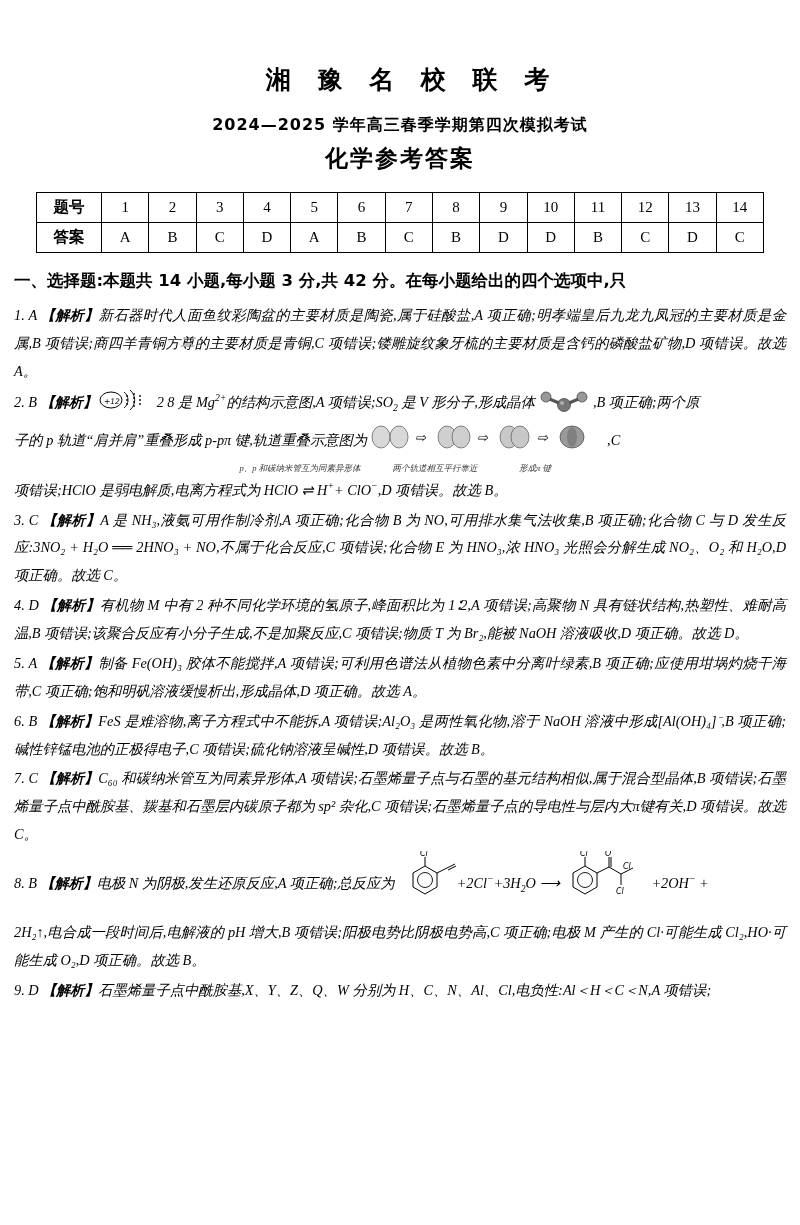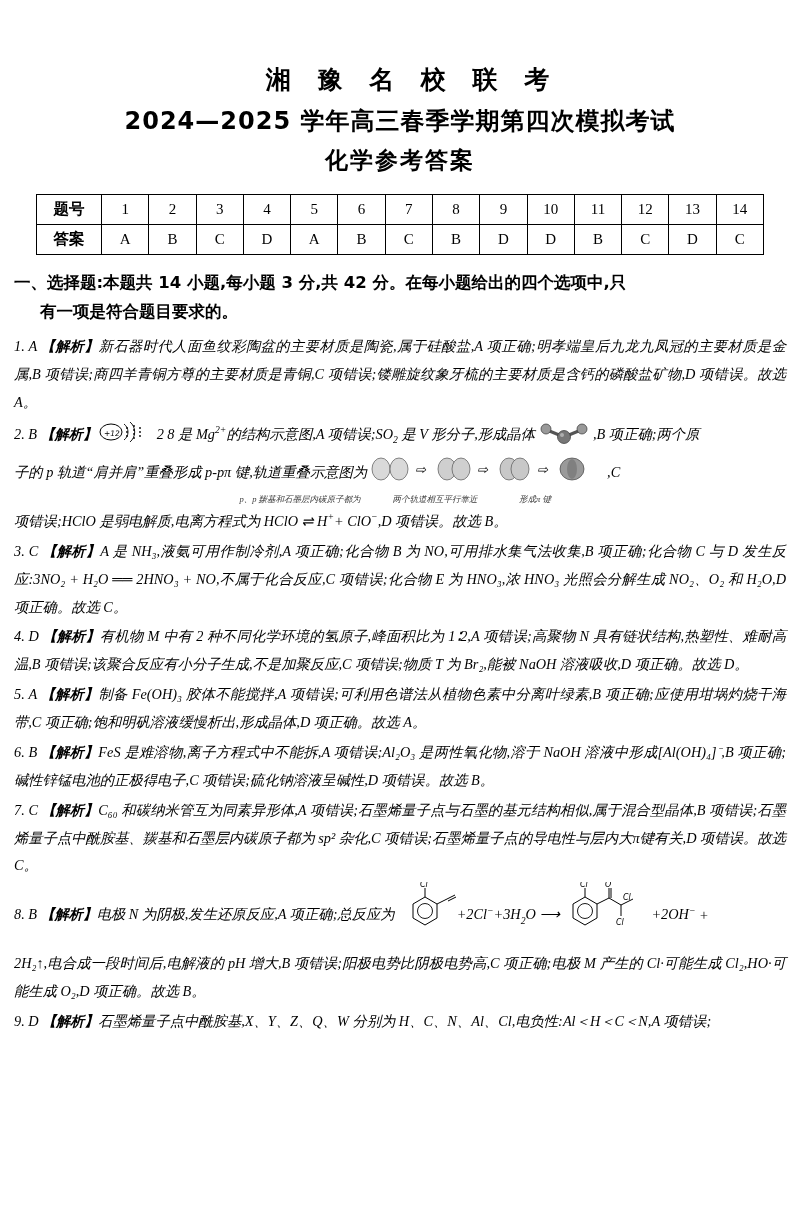--- a/index.html
+++ b/index.html
@@ -30,24 +30,24 @@
     font-family: "DejaVu Sans", sans-serif;
     font-weight: bold;
     font-size: 25px;
     letter-spacing: 9px;
     line-height: 1.4;
     padding-left: 24px;
   }
   .t2 {
     font-family: "DejaVu Sans", sans-serif;
     font-weight: bold;
-    font-size: 24px;
+    font-size: 16px;
     letter-spacing: 1px;
     line-height: 1.55;
-    margin-top: 6px;
+    margin-top: 16px;
   }
   .t3 {
     font-family: "DejaVu Sans", sans-serif;
     font-weight: bold;
     font-size: 23px;
     letter-spacing: 2px;
     margin-top: 4px;
     line-height: 1.4;
   }
 
@@ -197,21 +197,20 @@
         <td>C</td>
         <td>D</td>
         <td>C</td>
       </tr>
     </tbody>
       </table>
   </div>
 
   <div class="sec-head">
     <span>一、选择题:本题共 14 小题,每小题 3 分,共 42 分。在每小题给出的四个选项中,只</span>
-    <span class="ind">有一项是符合题目要求的。</span>
   </div>
 
   <div class="items">
 
     <div class="item">
       <span class="lbl">1.</span>
       <span class="lbl">A</span>
       <span class="bracket">【解析】</span><span class="kai">新石器时代人面鱼纹彩陶盆的主要材质是陶瓷,属于硅酸盐,A 项正确;明孝端皇后九龙九凤冠的主要材质是金属,B 项错误;商四羊青铜方尊的主要材质是青铜,C 项错误;镂雕旋纹象牙梳的主要材质是含钙的磷酸盐矿物,D 项错误。故选 A。</span>
     </div>
 
@@ -255,21 +254,21 @@
             <ellipse cx="94" cy="15" rx="9" ry="11" fill="#cfcfcf" stroke="#555" stroke-width="0.7"></ellipse>
             <text x="110" y="20" font-size="13">⇨</text>
             <ellipse cx="142" cy="15" rx="9" ry="11" fill="#c8c8c8" stroke="#555" stroke-width="0.7"></ellipse>
             <ellipse cx="153" cy="15" rx="9" ry="11" fill="#c8c8c8" stroke="#555" stroke-width="0.7"></ellipse>
             <text x="170" y="20" font-size="13">⇨</text>
             <ellipse cx="205" cy="15" rx="12" ry="11" fill="#9a9a9a" stroke="#444" stroke-width="0.7"></ellipse>
             <ellipse cx="205" cy="15" rx="5" ry="10" fill="#6f6f6f" opacity="0.6"></ellipse>
           </svg>
         </span><span class="kai">,C</span>
         <span class="orb-cap">
-          <span style="display:inline-block;width:150px;">p、p 羰基和石墨层内碳原子都为</span><span style="display:inline-block;width:120px;">两个轨道相互平行靠近</span><span style="display:inline-block;width:80px;">形成π 键</span>
+          <span style="display:inline-block;width:150px;">p、p 和碳纳米管互为同素异形体</span><span style="display:inline-block;width:120px;">两个轨道相互平行靠近</span><span style="display:inline-block;width:80px;">形成π 键</span>
         </span>
       </div>
       <div>
         <span class="kai">项错误;HClO 是弱电解质,电离方程式为 HClO</span><span class="eqn">&nbsp;⇌&nbsp;</span><span class="kai">H</span><span class="eqn"><sup>+</sup></span><span class="kai">+ ClO</span><span class="eqn"><sup>−</sup></span><span class="kai">,D 项错误。故选 B。</span>
       </div>
     </div>
 
     <div class="item">
       <span class="lbl">3.</span>
       <span class="lbl">C</span>

